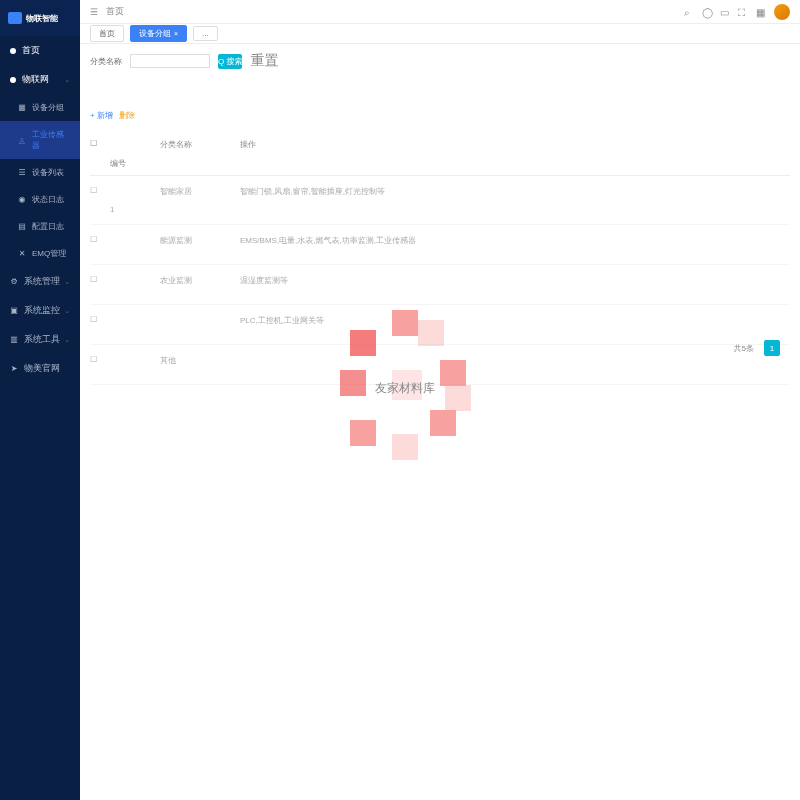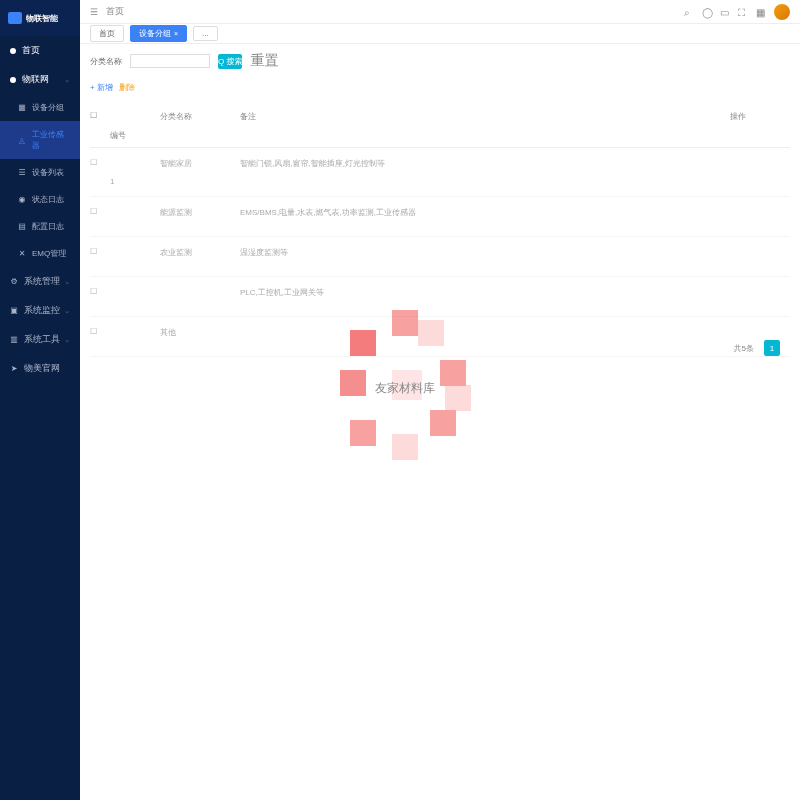--- a/index.html
+++ b/index.html
@@ -31,21 +31,21 @@
     .tab { padding: 2px 8px; border: 1px solid #ddd; border-radius: 2px; color: #666; cursor: pointer; }
     .tab.active { background: #3b82f6; color: #fff; border-color: #3b82f6; }
     .tab .close { margin-left: 3px; font-size: 7px; }
     
     .toolbar { padding: 8px 10px; display: flex; align-items: center; gap: 8px; font-size: 8px; }
     .toolbar-label { color: #666; }
     .toolbar-input { width: 80px; height: 14px; border: 1px solid #ddd; font-size: 8px; padding: 0 4px; }
     .btn-search { background: #06b6d4; color: #fff; padding: 2px 0; border-radius: 2px; cursor: pointer; font-size: 8px; text-align: center; }
     .btn-reset { color: #888; cursor: pointer; font-size: 14px; }
     
-    .action-bar { padding: 4px 10px; display: flex; gap: 6px; font-size: 8px; }
+    .action-bar { padding: 4px 10px; display: flex; gap: 6px; font-size: 8px; margin-top: 28px; }
     .btn-add { color: #3b82f6; cursor: pointer; }
     .btn-del { color: #f59e0b; cursor: pointer; }
     
     .table { margin: 8px 10px; font-size: 8px; width: calc(100% - 20px); }
     .table-head { display: flex; color: #888; padding: 6px 0; border-bottom: 1px solid #eee; }
     .table-row { display: flex; color: #aaa; padding: 10px 0; border-bottom: 1px solid #f5f5f5; }
     .col-check { width: 20px; }
     .col-id { width: 50px; margin-top: 19px; }
     .col-name { width: 80px; }
     .col-desc { flex: 1; }
@@ -163,21 +163,20 @@
   <div class="action-bar">
     <span class="btn-add">+ 新增</span>
     <span class="btn-del">删除</span>
   </div>
 
   <div class="table">
     <div class="table-head">
       <div class="col-check">☐</div>
       <div class="col-id">编号</div>
       <div class="col-name">分类名称</div>
-      <div class="col-desc">备注</div>
       <div class="col-action">操作</div>
     </div>
     <div class="table-row">
       <div class="col-check">☐</div>
       <div class="col-id">1</div>
       <div class="col-name">智能家居</div>
       <div class="col-desc">智能门锁,风扇,窗帘,智能插座,灯光控制等</div>
       <div class="col-action"></div>
     </div>
     <div class="table-row">

